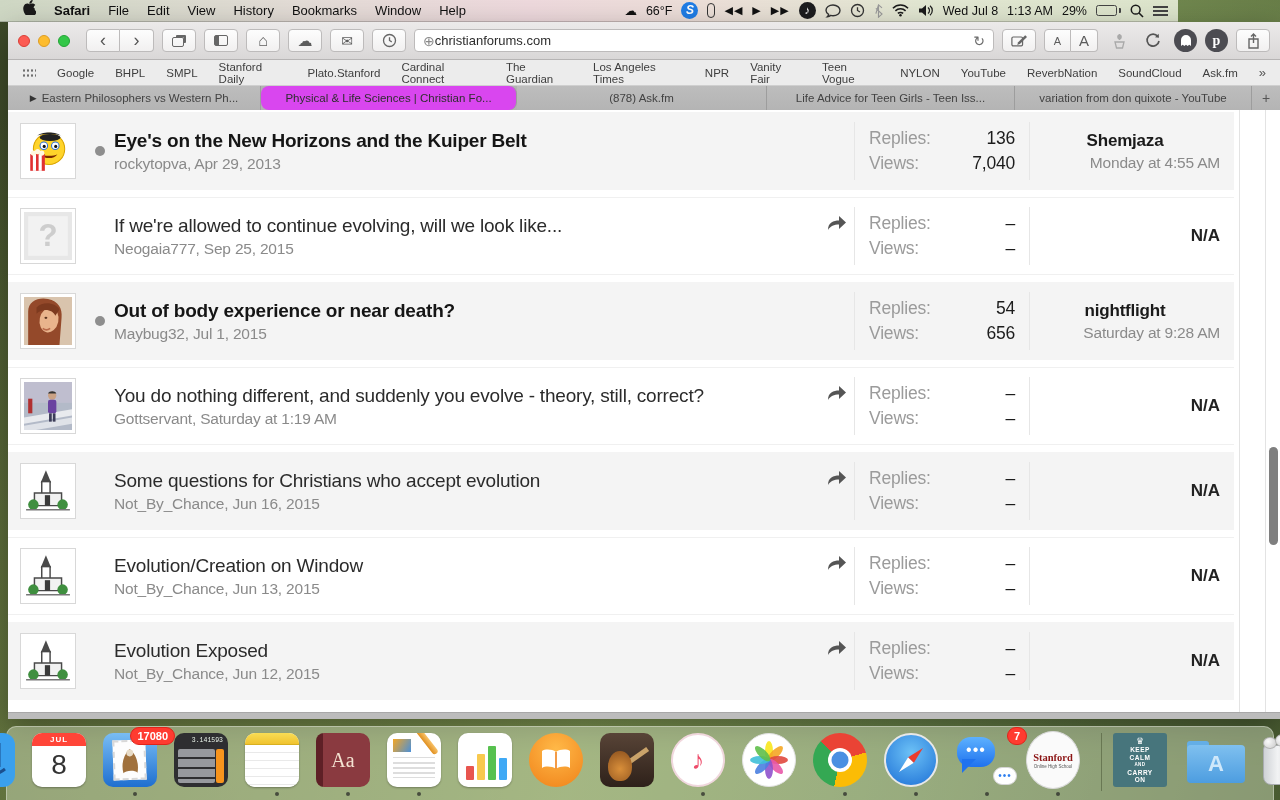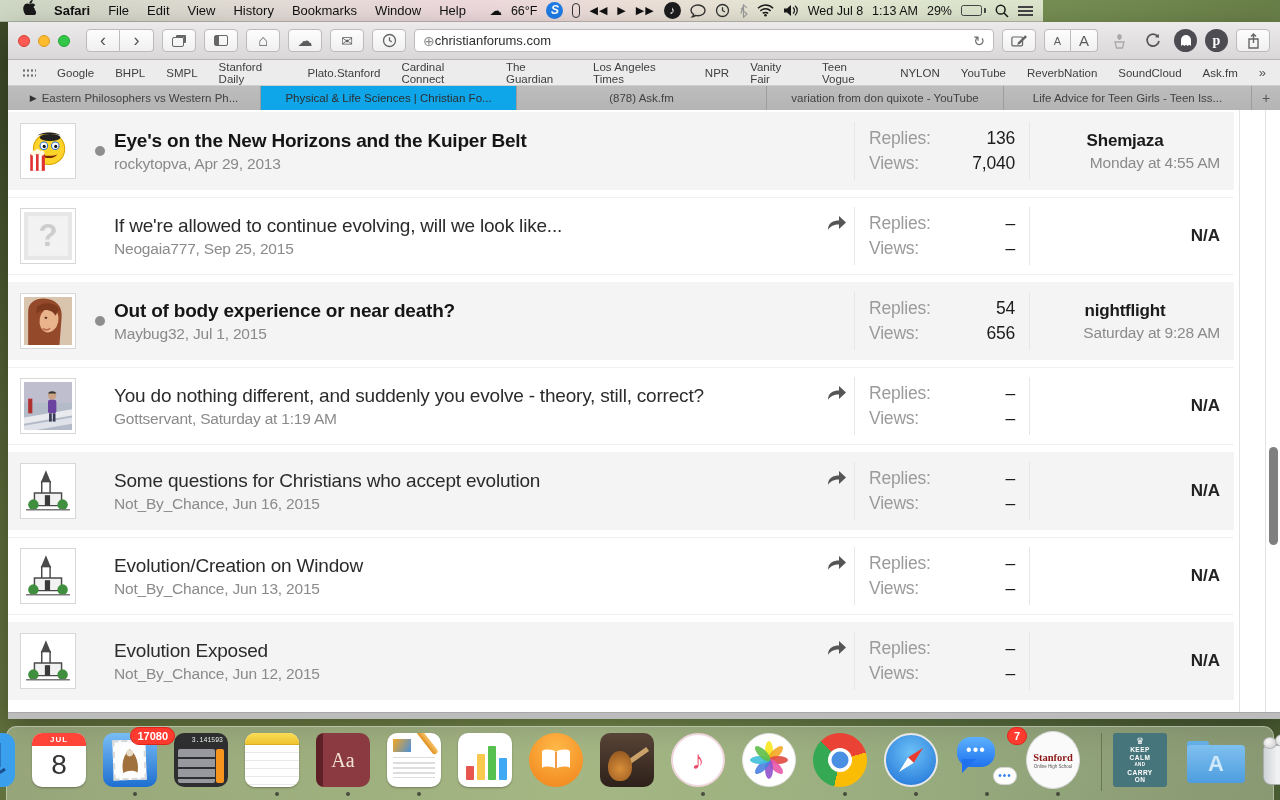--- a/index.html
+++ b/index.html
@@ -5,21 +5,21 @@
   * { margin:0; padding:0; box-sizing:border-box; }
   html,body { width:1280px; height:800px; overflow:hidden; font-family:"Liberation Sans",sans-serif; }
   .desktop { position:relative; width:1280px; height:800px;
     background:
       radial-gradient(ellipse at 15% 85%, rgba(130,150,80,.55), transparent 60%),
       radial-gradient(ellipse at 85% 20%, rgba(160,180,110,.4), transparent 55%),
       linear-gradient(105deg,#3d4928,#5a6c3a 28%,#78904f 52%,#647e47 72%,#495b31);
   }
 
   
-  .menubar { position:absolute; top:0; left:0; width:1043px; height:22px;
+  .menubar { position:absolute; top:0; left:0; width:1178px; height:22px;
     background:linear-gradient(90deg,#cfd8c4,#e3dcd6 25%,#eed9dd 45%,#ecdfd8 60%,#e2e7d2 78%,#dde5cc);
     border-bottom:1px solid rgba(0,0,0,.18);
     display:flex; align-items:center; font-size:13px; color:#111; }
   .mb-left { display:flex; align-items:center; gap:0; padding-left:14px; }
   .mb-item { padding:0 9px; line-height:21px; }
   .mb-app { font-weight:700; }
   .mb-right { margin-left:auto; display:flex; align-items:center; gap:9px; padding-right:10px; font-size:12.5px; }
   .sicon { display:inline-flex; align-items:center; justify-content:center; height:18px; }
   .shazam { width:17px; height:17px; border-radius:50%; background:#1f7de6; color:#fff; font-size:12px; font-weight:700; font-style:italic; line-height:17px; text-align:center; }
   .clip { width:8px; height:15px; border:1.5px solid #333; border-radius:5px; }
@@ -66,21 +66,21 @@
   .bkbar { height:26px; background:#ececec; border-bottom:1px solid #cfcfcf;
     display:flex; align-items:center; gap:21px; padding:0 14px; font-size:11.5px; color:#3e3e3e; }
   .bkgrid { width:15px; height:10px;
     background-image:radial-gradient(circle,#6f6f6f 1px, transparent 1.3px); background-size:4px 5px; }
   .bk-over { margin-left:auto; font-size:13px; color:#555; }
 
   
   .tabbar { height:24px; background:#b2b2b2; display:flex; font-size:11.5px; color:#424242; }
   .tab { display:flex; align-items:center; justify-content:center; gap:5px; border-right:1px solid #9d9d9d;
     background:linear-gradient(#bdbdbd,#b4b4b4); overflow:hidden; white-space:nowrap; padding:0 6px; }
-  .tab.active { background:#0ea5e9; color:#2e2e2e; }
+  .tab.active { background:#d946ef; color:#2e2e2e;border-radius:8px; }
   .tab-play { font-size:9px; color:#333; }
   .newtab { flex:1; display:flex; align-items:center; justify-content:center; color:#555; font-size:14px; background:linear-gradient(#bdbdbd,#b4b4b4); }
 
   
   .content { flex:1; position:relative; background:#fff; overflow:hidden; }
   .rows { position:absolute; top:2px; left:0; width:1226px; }
   .trow { display:flex; align-items:center; height:78px; margin-bottom:7px; padding:0 4px 0 12px; }
   .trow.alt { background:#f4f4f4; }
   .trow.plain { border-top:1px solid #f0f0f0; border-bottom:1px solid #f0f0f0; }
   .avatar { width:56px; height:56px; background:#fff; border:1px solid #d8d8d8; padding:3px; margin-right:10px; flex:none; }
@@ -369,25 +369,25 @@
       <div class="tab" style="width:253px">
         <span class="tab-play">▶</span>
         <span>Eastern Philosophers vs Western Ph...</span>
       </div>
       <div class="tab active" style="width:256px">
         <span>Physical &amp; Life Sciences | Christian Fo...</span>
       </div>
       <div class="tab" style="width:250px">
         <span>(878) Ask.fm</span>
       </div>
+      <div class="tab" style="width:248px">
+        <span>Life Advice for Teen Girls - Teen Iss...</span>
+      </div>
       <div class="tab" style="width:237px">
         <span>variation from don quixote - YouTube</span>
-      </div>
-      <div class="tab" style="width:248px">
-        <span>Life Advice for Teen Girls - Teen Iss...</span>
       </div>
       <div class="newtab">+</div>
     </div>
 
     <div class="content">
       <div class="rows">
 
         <div class="trow alt unread">
           <div class="avatar">
             <svg viewBox="0 0 46 46">

